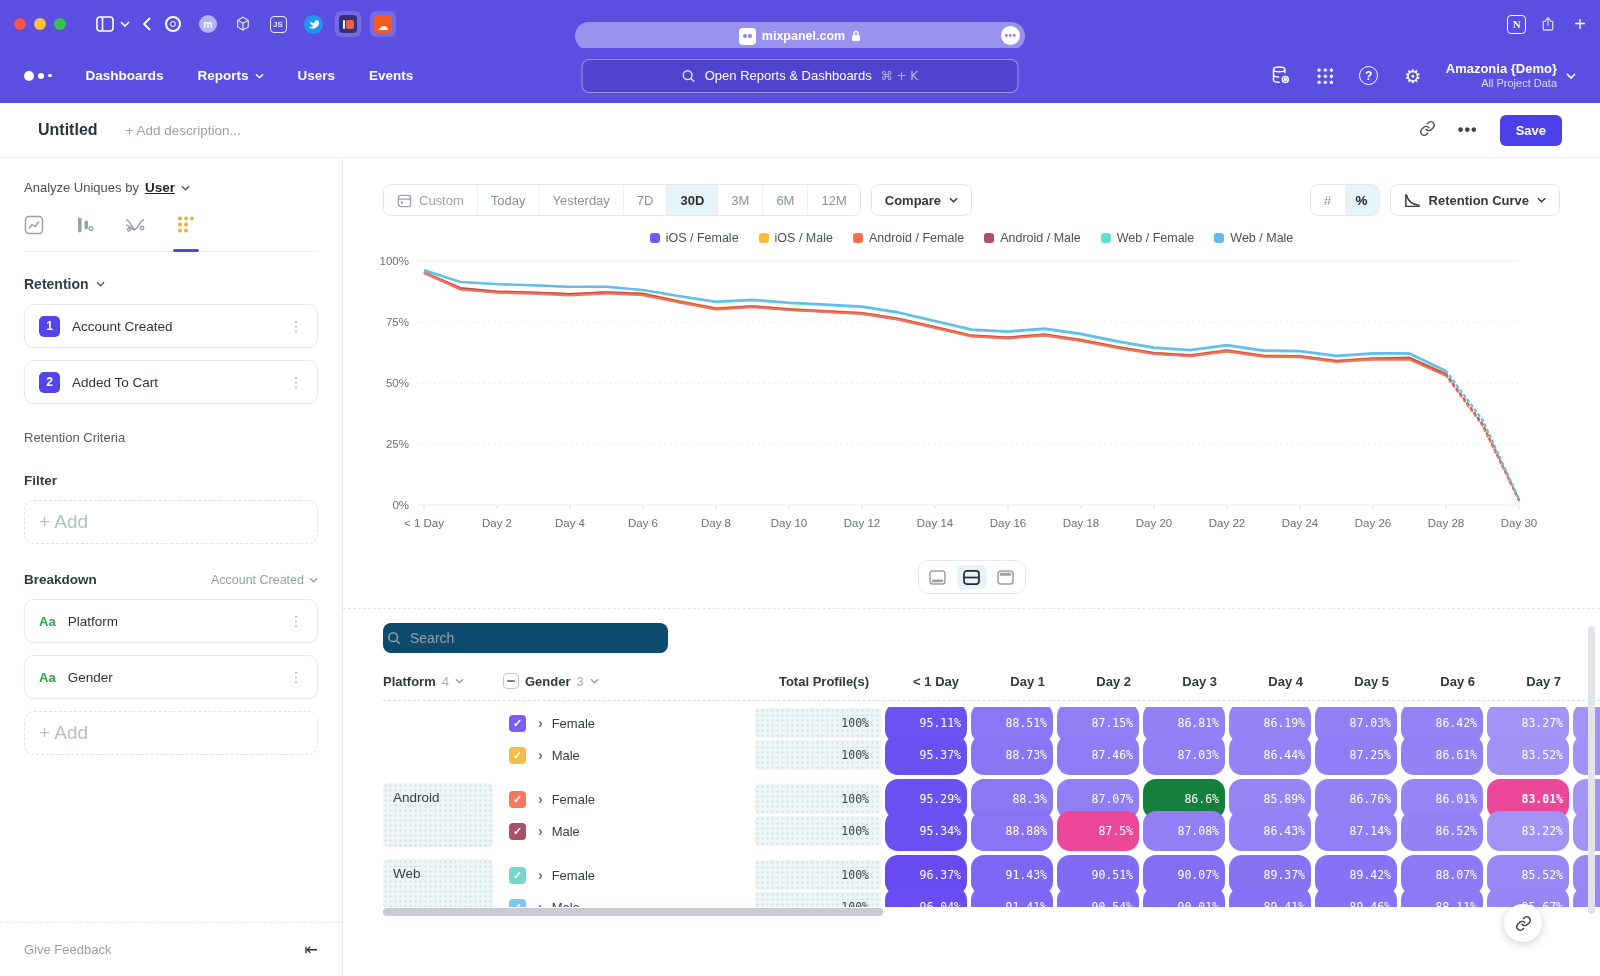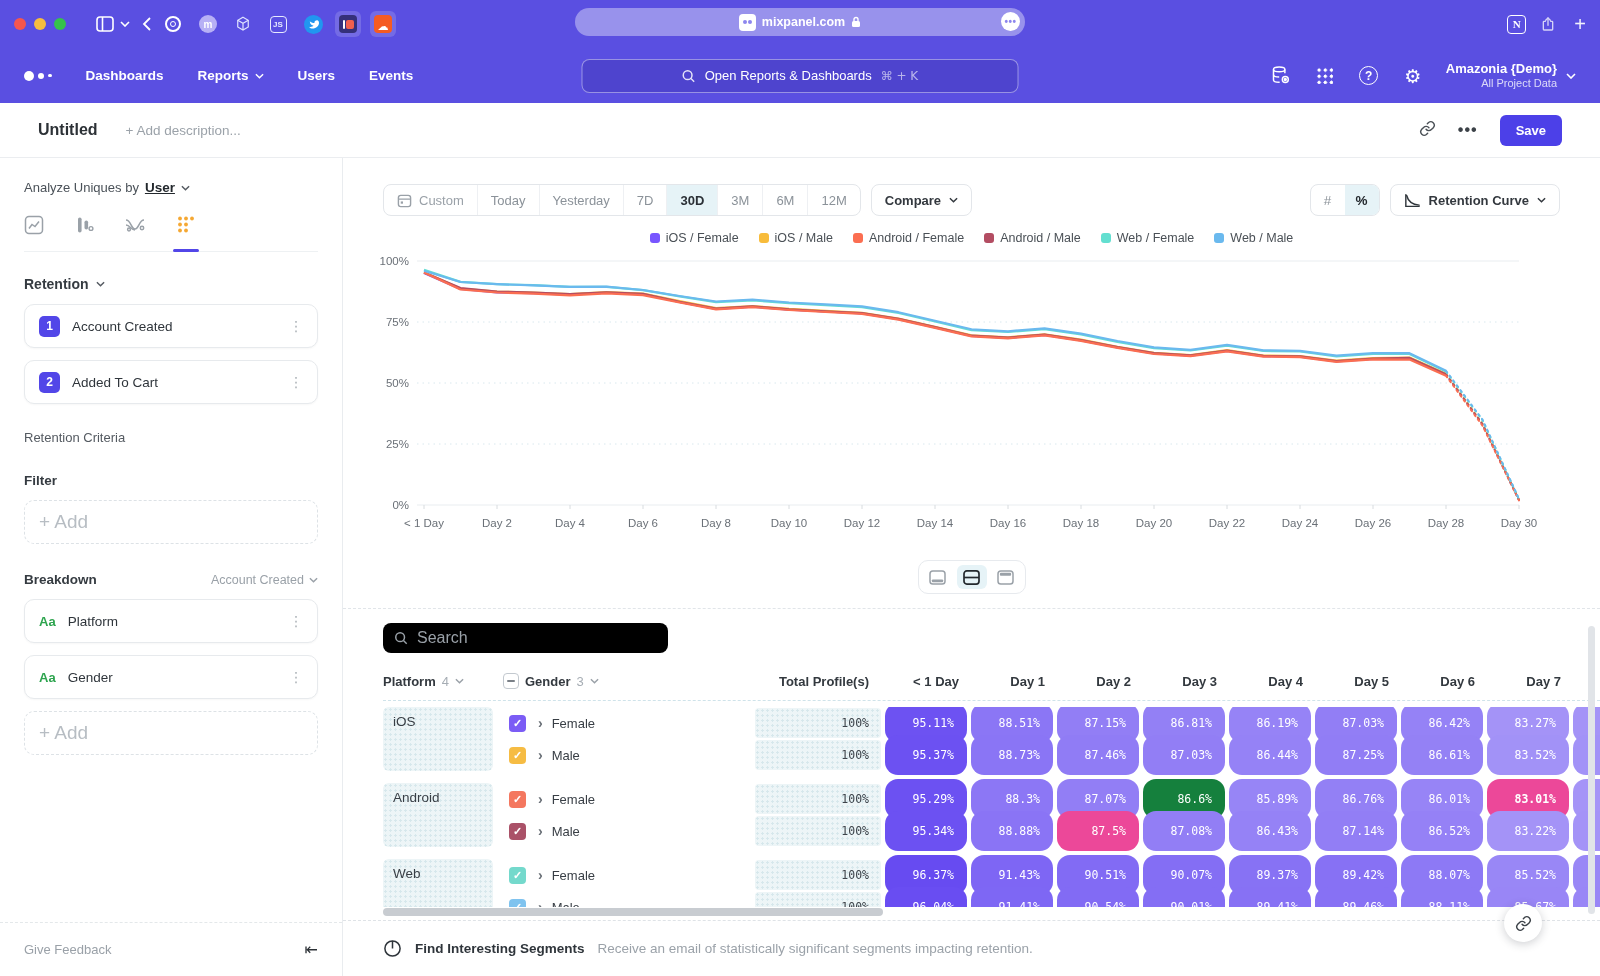--- a/index.html
+++ b/index.html
@@ -7,21 +7,21 @@
   body { font-family:"Liberation Sans",sans-serif; background:#fff; color:#33383e; }
   .uni { font-family:"DejaVu Sans",sans-serif; }
   .app { position:relative; width:1600px; height:976px; overflow:hidden; }
 
   
   .chrome { height:48px; background:#5a4fe1; display:flex; align-items:center; padding:0 14px; position:relative; }
   .tl { width:12px; height:12px; border-radius:50%; margin-right:8px; }
   .chrome-ic { color:rgba(255,255,255,.92); display:flex; align-items:center; justify-content:center; margin-left:14px; }
   .ext { width:26px; height:26px; border-radius:6px; display:flex; align-items:center; justify-content:center; margin-left:9px; }
   .ext.boxed { background:rgba(255,255,255,.16); }
-  .urlbar { position:absolute; left:50%; top:8px; transform:translateX(-50%); width:450px; height:28px; border-radius:14px;
+  .urlbar { position:absolute; left:50%; top:22px; transform:translateX(-50%); width:450px; height:28px; border-radius:14px;
             background:rgba(255,255,255,.38); display:flex; align-items:center; justify-content:center; gap:6px; color:#fff; font-size:12.5px; font-weight:600; }
   .fav { width:17px; height:17px; background:#fff; border-radius:4px; display:flex; align-items:center; justify-content:center; gap:1.5px; }
   .fav i { width:4px; height:4px; border-radius:50%; background:#8d86ee; display:block;}
   .url-more { position:absolute; right:5px; top:4px; width:19px; height:19px; border-radius:50%; background:#fff; color:#8d86ee; font-size:10px; font-weight:700; display:flex; align-items:center; justify-content:center; letter-spacing:.5px;}
 
   
   .nav { height:55px; background:#5a4fe1; display:flex; align-items:center; padding:0 24px; color:#fff; position:relative; }
   .logo { display:flex; align-items:center; gap:4px; margin-right:34px; }
   .logo i { background:#fff; border-radius:50%; display:block; }
   .nav-item { font-size:13.5px; font-weight:600; margin-right:34px; display:flex; align-items:center; gap:6px; cursor:default;}
@@ -92,21 +92,21 @@
   .caption { text-align:center; margin-top:14px; font-size:13.5px; color:#9ba2a9; position:relative; }
   .ibeam { position:absolute; left:calc(50% - 14px); top:-4px; }
 
   .layout-toggle { width:max-content; margin:15px auto 0; border:1px solid #e7eaee; border-radius:10px; padding:4px; display:flex; gap:4px; }
   .lt { width:30px; height:24px; border-radius:6px; display:flex; align-items:center; justify-content:center; color:#9aa1a8; cursor:pointer;}
   .lt.selected { background:#e6f3f7; color:#23282d; }
 
   .main-divider { border-top:1px dashed #e1e5e9; margin-top:14px; }
 
   .table-zone { padding:14px 0 0 40px; }
-  .search-box { width:285px; height:30px; background:#000000; border-radius:8px; display:flex; align-items:center; gap:9px; padding:0 11px; color:#9aa1a8; font-size:16px; }
+  .search-box { width:285px; height:30px; background:#0c4a6e; border-radius:8px; display:flex; align-items:center; gap:9px; padding:0 4px; color:#9aa1a8; font-size:14px; }
 
   .tgrid { display:grid; grid-template-columns:120px 250px 130px repeat(9, 86px); align-items:center; }
   .thead { margin-top:16px; height:24px; font-size:13px; color:#33393f; }
   .thead .hcell { display:flex; align-items:center; gap:6px; font-weight:600; }
   .thead .cnt { color:#a6adb4; font-weight:400; }
   .thead .num { justify-content:flex-end; padding-right:10px; }
   .thead .tot { justify-content:flex-end; padding-right:14px; }
   .mini-cb { width:16px; height:16px; border:1.5px solid #c3c9cf; border-radius:4px; background:#fff; display:flex; align-items:center; justify-content:center; }
   .mini-cb i { width:8px; height:2px; background:#7a8087; display:block; border-radius:1px;}
   .thead-line { border-top:1px dashed #cfe3ea; margin-top:7px; }
@@ -114,21 +114,21 @@
   .rows-clip { height:200px; overflow:hidden; margin-top:6px; }
   .tgroup { grid-template-rows:32px 32px; margin-bottom:12px; position:relative; }
   .pcell { grid-row:1 / span 2; align-self:stretch; margin-right:10px; border-radius:6px; padding:7px 10px; font-size:13.5px; color:#383e45; }
   .hatch { background-color:#edf5f7; background-image:radial-gradient(rgba(96,160,180,.16) 1px, transparent 1.15px); background-size:5px 5px; }
   .gcell { display:flex; align-items:center; gap:9px; padding-left:6px; height:32px; }
   .cb { width:17px; height:17px; border-radius:4px; color:#fff; font-size:11px; font-weight:700; display:flex; align-items:center; justify-content:center; }
   .chev-r { color:#6a7077; font-size:14px; font-weight:600; margin-left:3px;}
   .glabel { font-size:13px; color:#383e45; }
   .totcell { height:30px; margin:1px 2px; border-radius:4px; display:flex; align-items:center; justify-content:flex-end; padding-right:12px;
              font-family:"DejaVu Sans Mono",monospace; font-size:11.5px; color:#3d434a; }
-  .vcell { height:40px; margin:1px 2px; border-radius:13px; display:flex; align-items:center; justify-content:flex-end; padding-right:13px;
+  .vcell { height:40px; margin:1px 2px; border-radius:13px; display:flex; align-items:center; justify-content:flex-end; padding-right:6px;
            font-family:"DejaVu Sans Mono",monospace; font-size:11.5px; color:#fff; }
 
   .hscroll { position:absolute; left:40px; bottom:60px; width:500px; height:8px; border-radius:4px; background:#c8ccd1; z-index:3;}
   .vscroll { position:absolute; right:5px; top:468px; width:7px; height:288px; border-radius:4px; background:#e1e4e8; z-index:3;}
 
   .mfoot { position:absolute; left:0; right:0; bottom:0; height:56px; background:#fff; border-top:1px dashed #dfe3e7; display:flex; align-items:center; gap:13px; padding:0 40px; z-index:2;}
   .mfoot .f1 { font-size:13.5px; font-weight:700; color:#2f353b; }
   .mfoot .f2 { font-size:13.5px; color:#9ba2a9; }
   .fab { position:absolute; right:58px; bottom:34px; width:38px; height:38px; border-radius:50%; background:#fff; box-shadow:0 2px 10px rgba(30,35,50,.22); display:flex; align-items:center; justify-content:center; z-index:4; cursor:pointer; border:none;}
 </style>
@@ -599,21 +599,20 @@
             <span class="hcell num">Day 3</span>
             <span class="hcell num">Day 4</span>
             <span class="hcell num">Day 5</span>
             <span class="hcell num">Day 6</span>
             <span class="hcell num">Day 7</span>
           </div>
         <div class="thead-line"></div>
 
         <div class="rows-clip" id="tbody">
             <div class="tgrid tgroup">
-              <div class="pcell hatch">iOS</div>
               <div class="gcell" style="grid-area: 1 / 2;">
                 <span class="cb" style="background: rgb(123, 92, 245);">✓</span>
                 <span class="chev-r">›</span>
                 <span class="glabel">Female</span>
               </div>
               <div class="totcell hatch" style="grid-area: 1 / 3;">100%</div>
               <div class="vcell" style="grid-area: 1 / 4; background: rgb(109, 82, 242);">95.11%</div>
               <div class="vcell" style="grid-area: 1 / 5; background: rgb(139, 118, 245);">88.51%</div>
               <div class="vcell" style="grid-area: 1 / 6; background: rgb(146, 126, 245);">87.15%</div>
               <div class="vcell" style="grid-area: 1 / 7; background: rgb(147, 128, 245);">86.81%</div>
@@ -703,28 +702,20 @@
               <div class="vcell" style="grid-area: 2 / 10; background: rgb(141, 121, 245);">88.11%</div>
               <div class="vcell" style="grid-area: 2 / 11; background: rgb(153, 134, 246);">85.67%</div>
               <div class="vcell" style="grid-area: 2 / 12; background: rgb(153, 134, 246);"></div>
             </div>
           </div>
       </div>
 
       <div class="hscroll"></div>
       <div class="vscroll"></div>
 
-      <div class="mfoot">
-        <svg width="19" height="19" viewBox="0 0 20 20" fill="none" stroke="#2f353b" stroke-width="1.6">
-            <circle cx="10" cy="10" r="8"></circle>
-            <path d="M10 2v8"></path>
-          </svg>
-        <span class="f1">Find Interesting Segments</span>
-        <span class="f2">Receive an email of statistically significant segments impacting retention.</span>
-      </div>
 
       <button class="fab">
         <svg width="17" height="17" viewBox="0 0 24 24" fill="none" stroke="#3c4248" stroke-width="2" stroke-linecap="round">
             <path d="M10 13a5 5 0 0 0 7.5.5l3-3a5 5 0 0 0-7-7l-1.7 1.7"></path>
             <path d="M14 11a5 5 0 0 0-7.5-.5l-3 3a5 5 0 0 0 7 7l1.7-1.7"></path>
           </svg>
       </button>
     </main>
   </div>
 </div>

